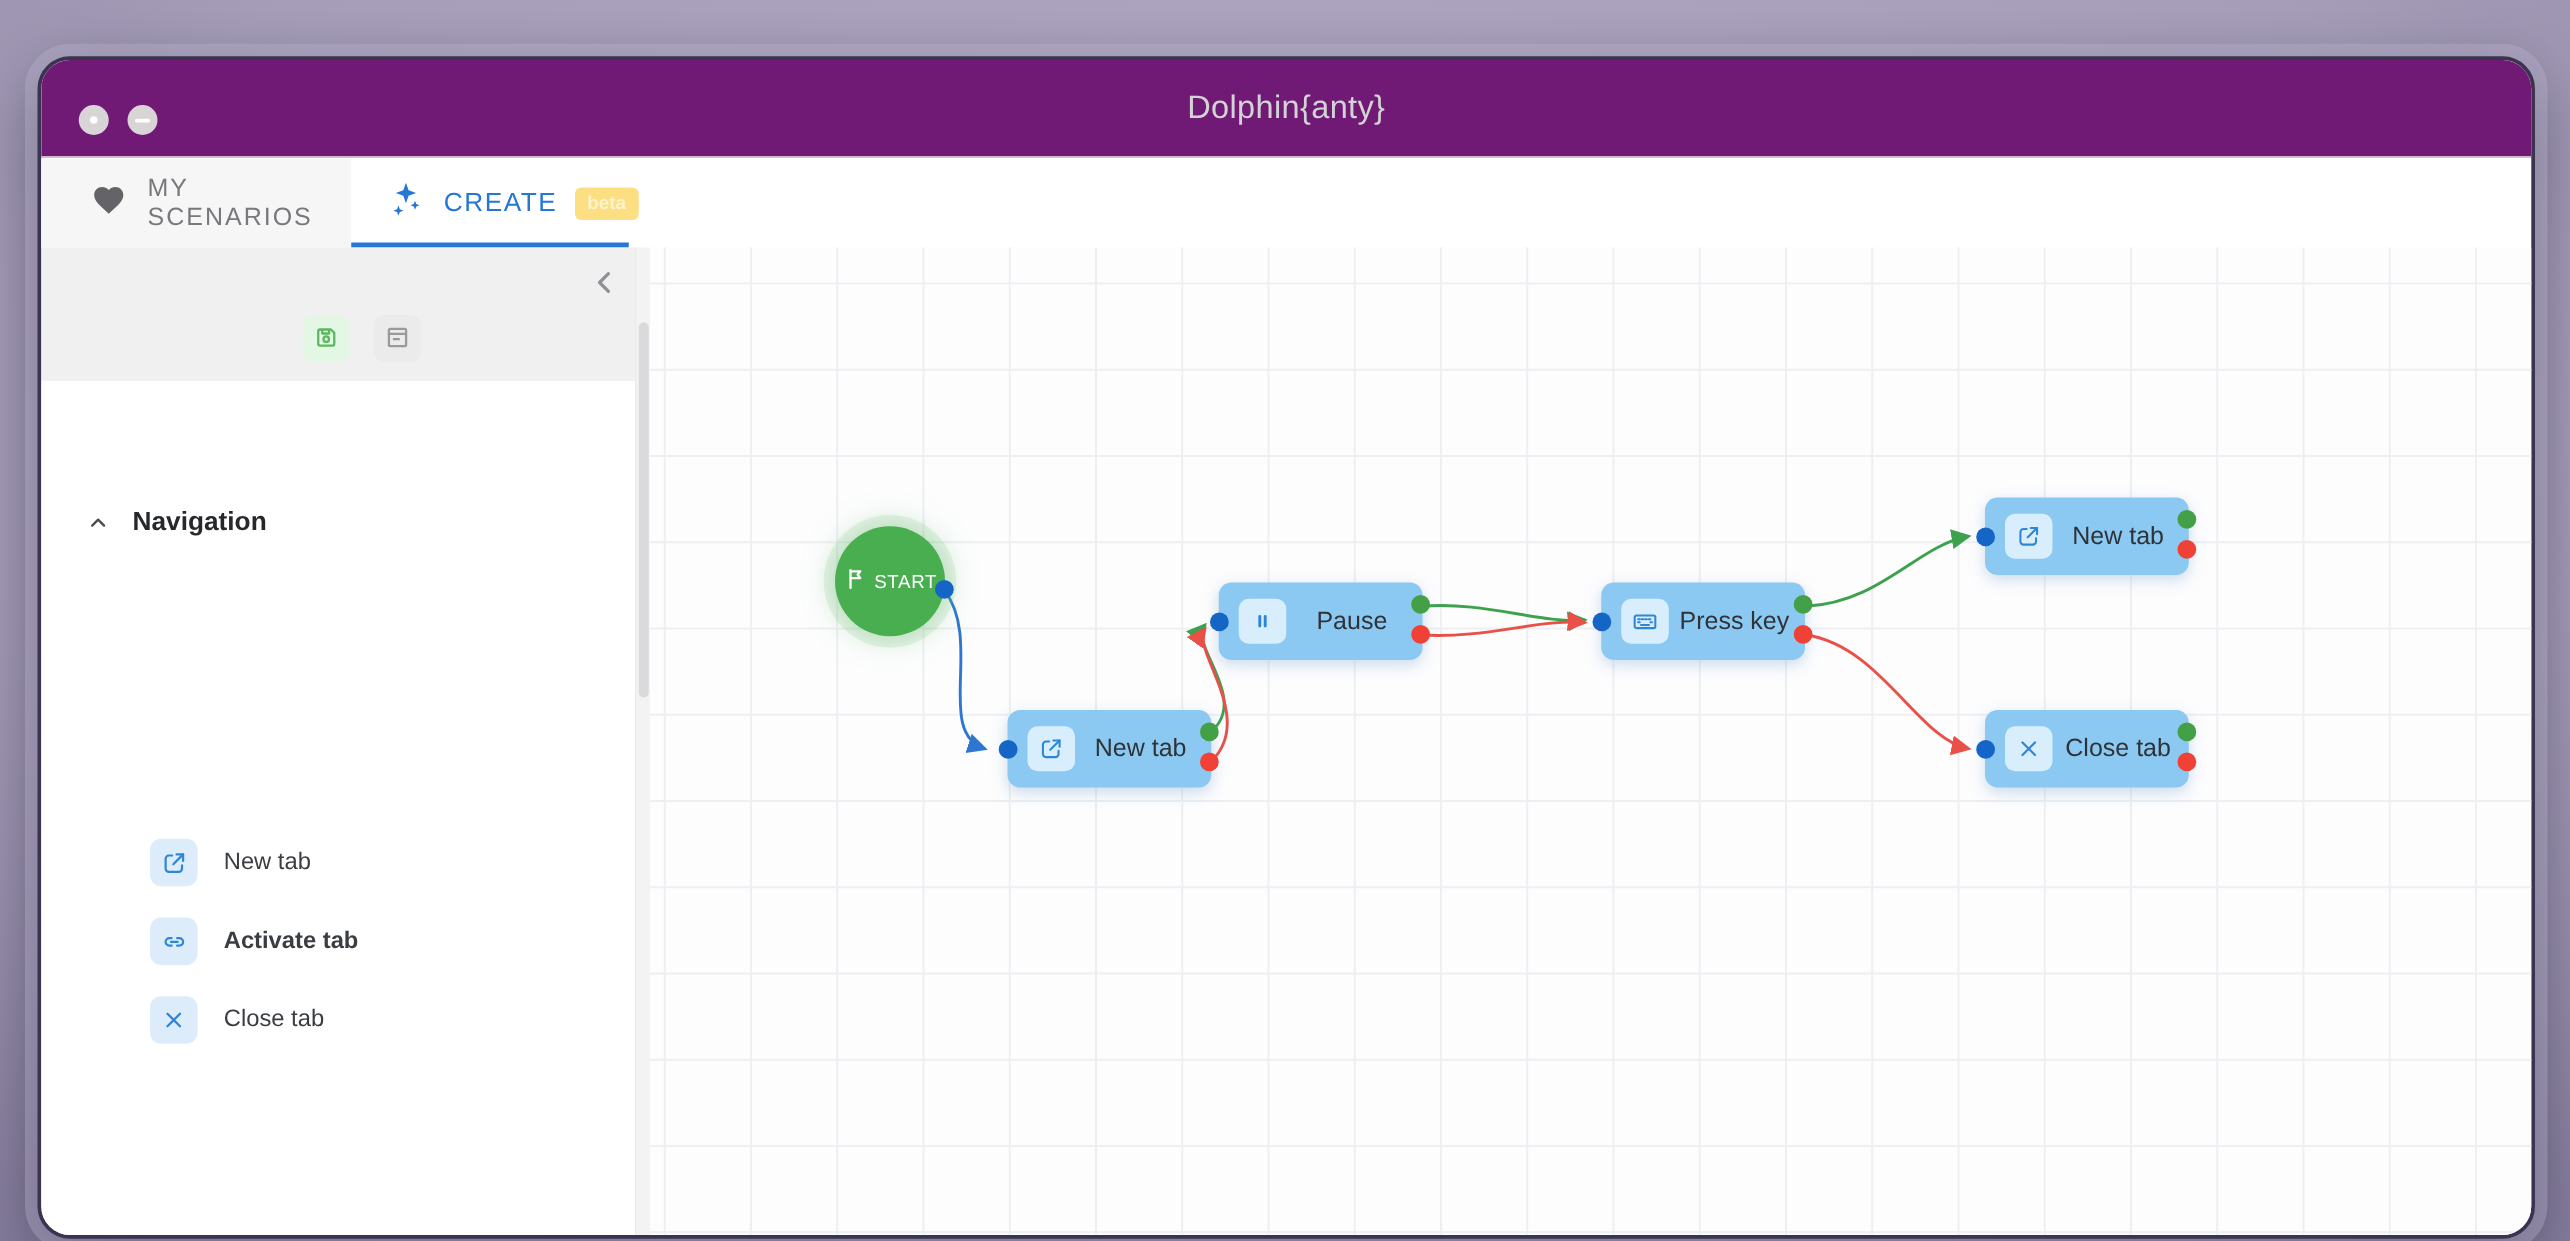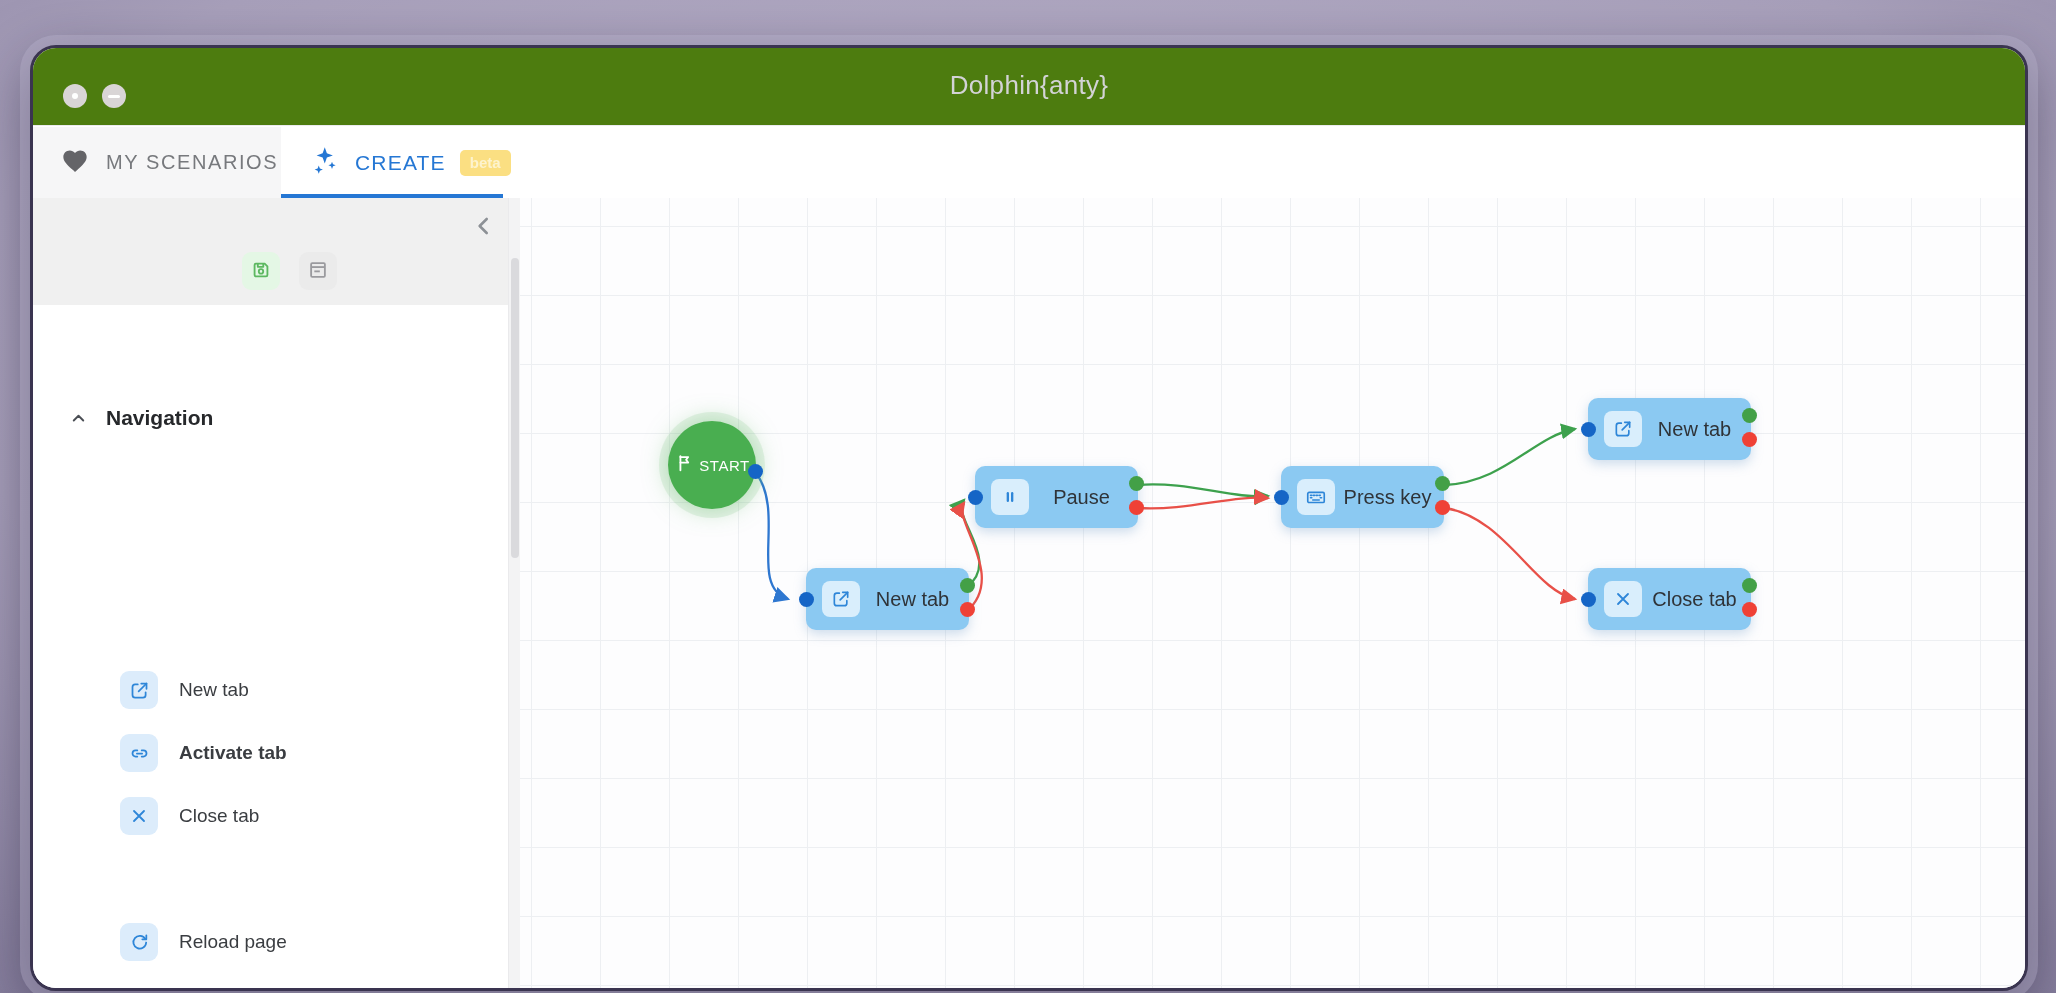--- a/index.html
+++ b/index.html
@@ -5,33 +5,33 @@
   * { margin:0; padding:0; box-sizing:border-box; }
   html,body { width:2056px; height:993px; overflow:hidden;
     font-family:"Liberation Sans", sans-serif; }
   body { background: radial-gradient(130% 130% at 50% 35%, #b9b1ca 0%, #a8a0bb 40%, #7d7595 70%, #2b2540 100%); position:relative; }
 
   .win { position:absolute; left:30px; top:45px; width:1998px; height:946px;
     background:#fff; border:3px solid #3a3450; border-radius:26px; overflow:hidden;
     box-shadow: 0 0 0 10px rgba(190,182,210,.35), 0 18px 60px rgba(25,20,45,.55); }
 
   
-  .titlebar { position:absolute; left:0; top:0; width:100%; height:78px; background:#4d7c0f;
+  .titlebar { position:absolute; left:0; top:0; width:100%; height:78px; background:#701a75;
     border-bottom:1px solid #ebebee; }
   .winbtn { position:absolute; top:36px; width:24px; height:24px; border-radius:50%;
     background:#d9d5d6; border:none; cursor:pointer; }
   .winbtn .glyph-dot { position:absolute; left:9px; top:9px; width:6px; height:6px; border-radius:50%; background:#fff; }
   .winbtn .glyph-min { position:absolute; left:6px; top:10.5px; width:12px; height:3px; border-radius:2px; background:#fff; }
   .title { position:absolute; left:0; right:0; top:22px; text-align:center;
     font-size:26px; color:#d3d3d6; letter-spacing:.3px; }
 
   
   .header { position:absolute; left:0; top:79px; width:100%; height:71px; background:#fff; }
   .tab { position:absolute; top:0; height:100%; display:flex; align-items:center; cursor:pointer; }
-  .tab-scenarios { left:0; width:248px; background:#f6f6f7; padding-left:28px; gap:17px; }
+  .tab-scenarios { left:0; width:248px; background:#f6f6f7; padding-left:40px; gap:17px; }
   .tab-scenarios .tlabel { font-size:20px; color:#77797d; letter-spacing:1.6px; font-weight:500; }
   .tab-create { left:248px; width:222px; background:#fff; padding-left:30px; gap:14px;text-align:center; }
   .tab-create .tlabel { font-size:21px; color:#2577d4; letter-spacing:1.2px; font-weight:500; }
   .beta { background:#fbdf82; color:#fdf3cd; font-size:15px; font-weight:700;
     padding:4px 10px 5px; border-radius:5px; }
   .tab-underline { position:absolute; left:248px; bottom:0; width:222px; height:4px; background:#2577d4; }
 
   .trash-btn { position:absolute; left:1543px; top:106px; width:32px; height:32px; border:none; background:transparent; cursor:pointer; }
   .searchbox { position:absolute; left:1585px; top:93px; width:406px; height:56px;
     background:#fff; border:1px solid #ececef; border-radius:10px;
@@ -207,29 +207,20 @@
     <div class="sitem" style="top:489px;">
       <span class="tile">
         <svg width="20" height="20" viewBox="0 0 24 24" fill="none" stroke="#2e86d8" stroke-width="2.2" stroke-linecap="round">
             <path d="M6 6l12 12M18 6L6 18"></path>
           </svg>
       </span>
       <span class="ilabel">Close tab</span>
     </div>
 
 
-    <div class="sitem" style="top:615px;">
-      <span class="tile">
-        <svg width="21" height="21" viewBox="0 0 24 24" fill="none" stroke="#2e86d8" stroke-width="2" stroke-linecap="round" stroke-linejoin="round">
-            <path d="M18.6 8A7.3 7.3 0 1 0 19.6 12"></path>
-            <polyline points="19.8 3.8 19.8 8.4 15.2 8.4"></polyline>
-          </svg>
-      </span>
-      <span class="ilabel">Reload page</span>
-    </div>
 
   </div>
 
   <div class="gutter">
     <div class="thumb"></div>
   </div>
 
   <div class="canvas">
 
     <svg class="edges" width="1509" height="795" viewBox="0 0 1509 795">

